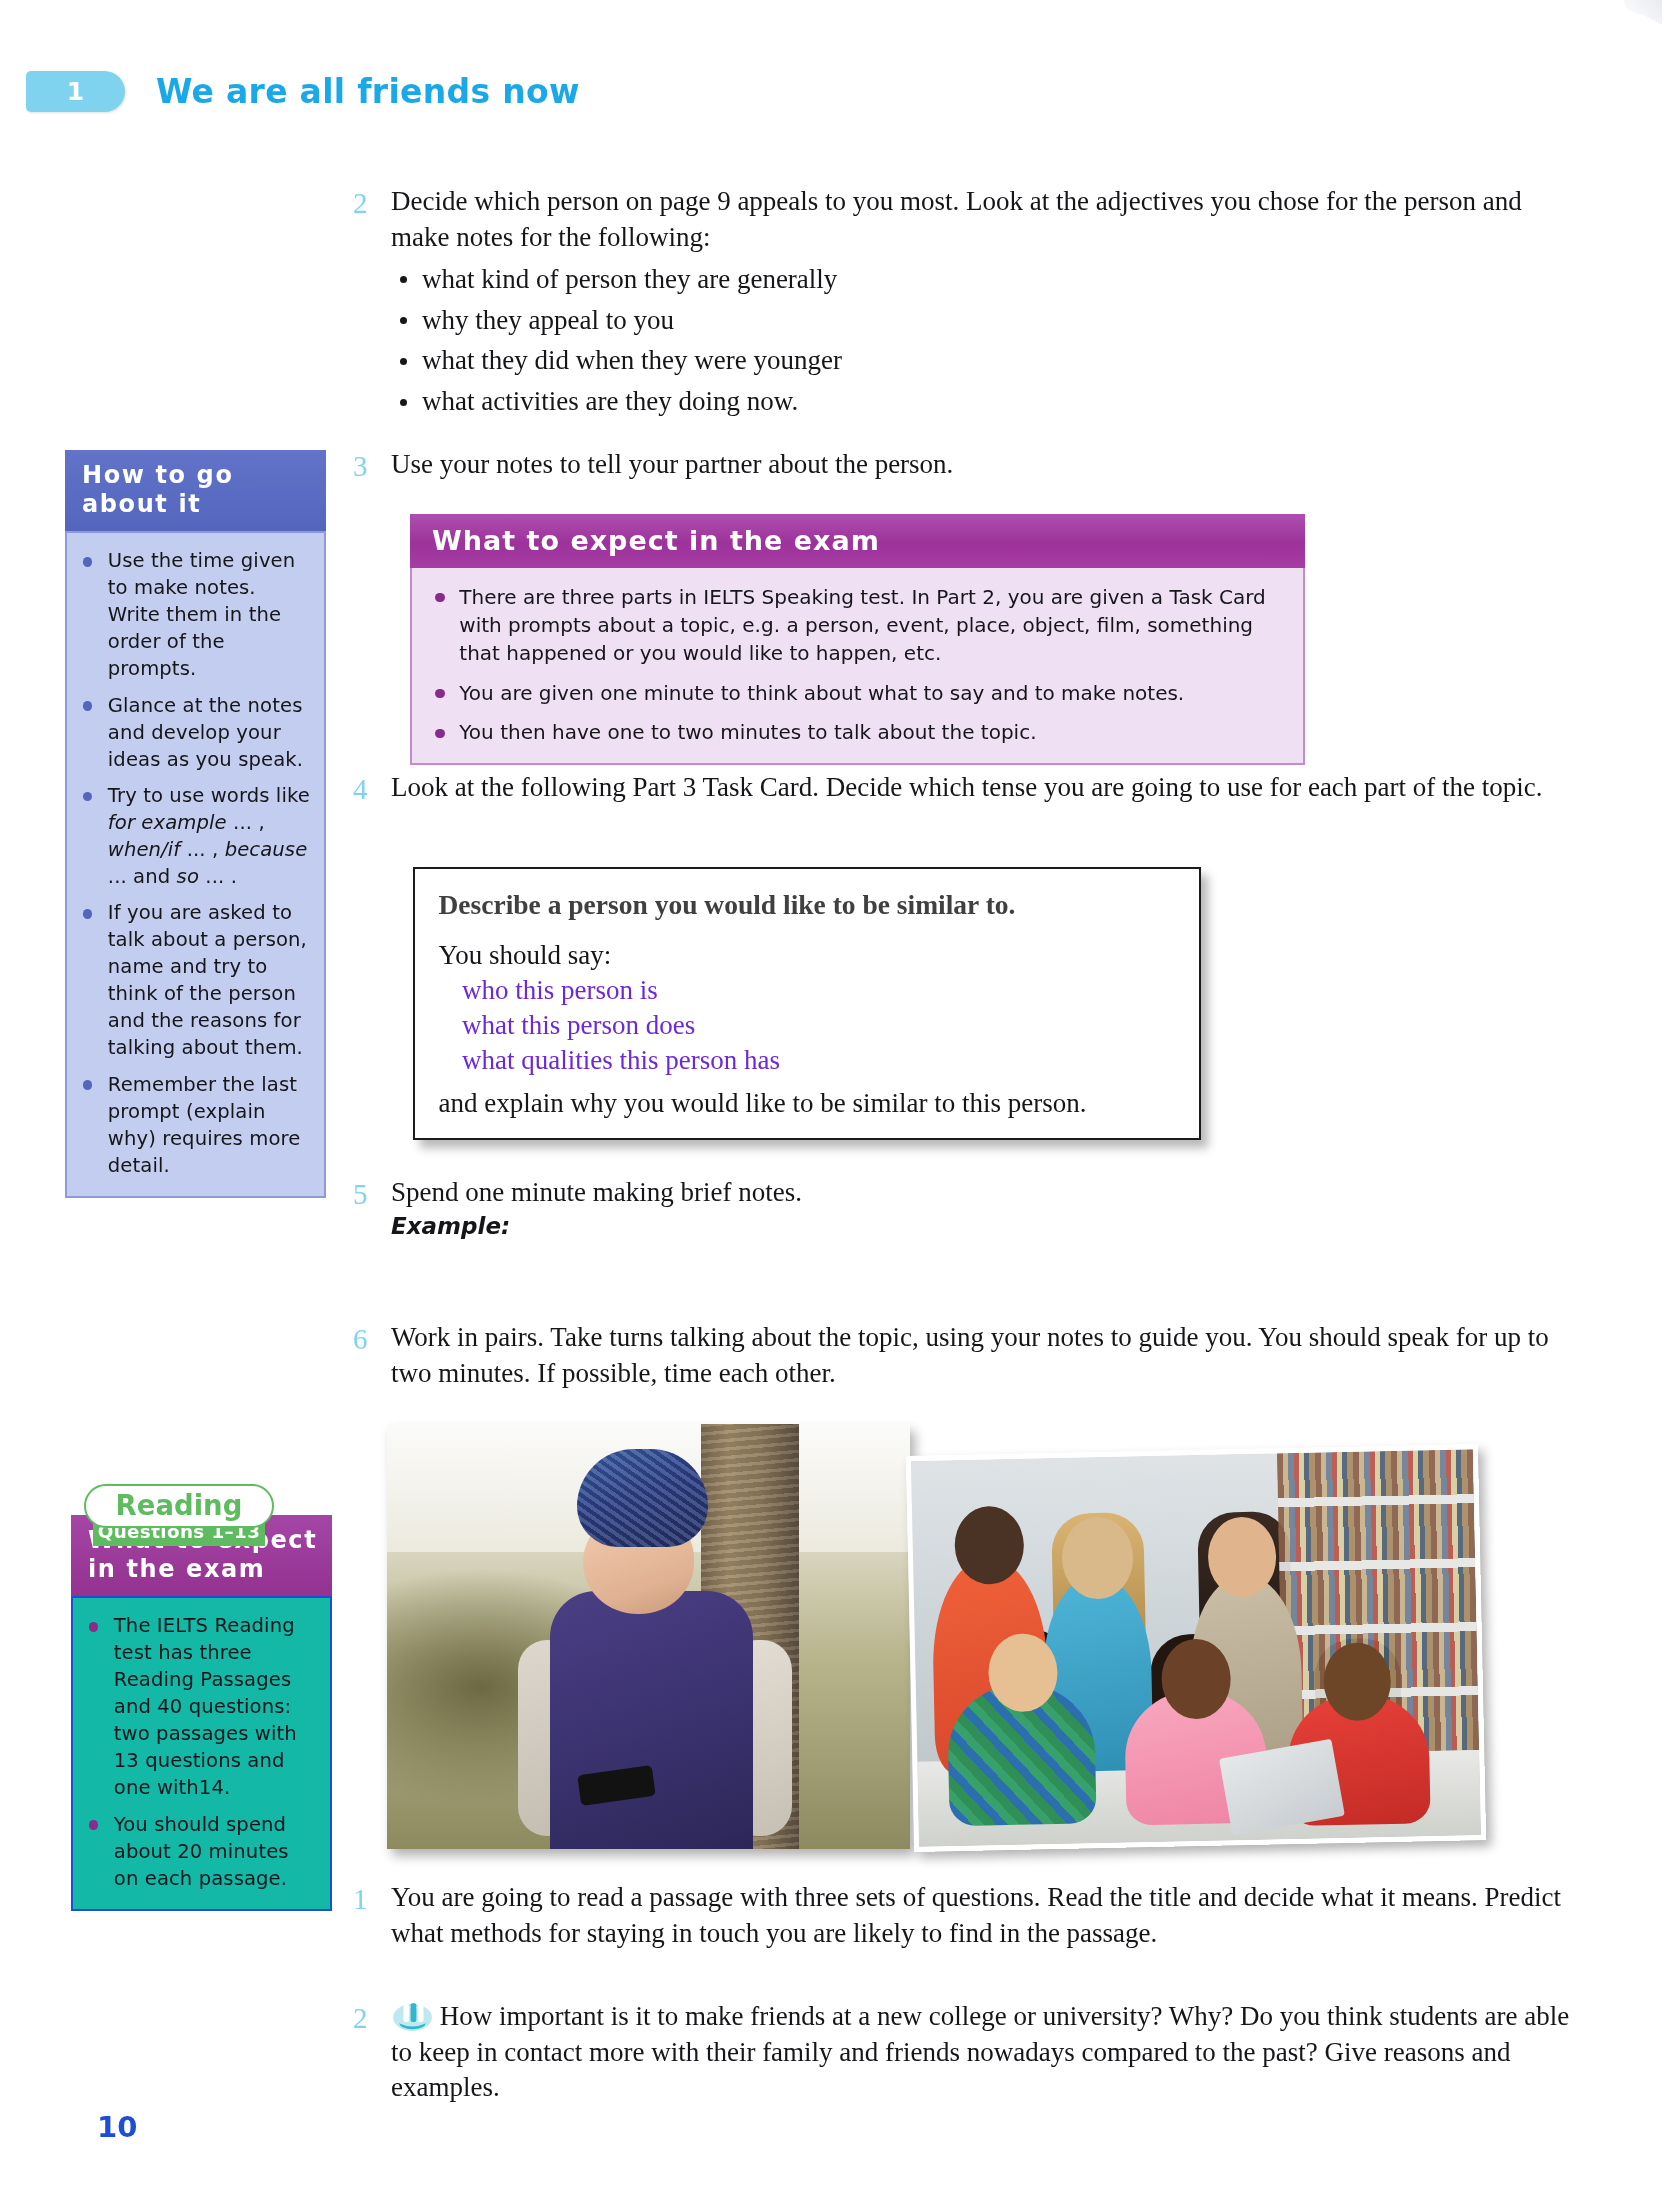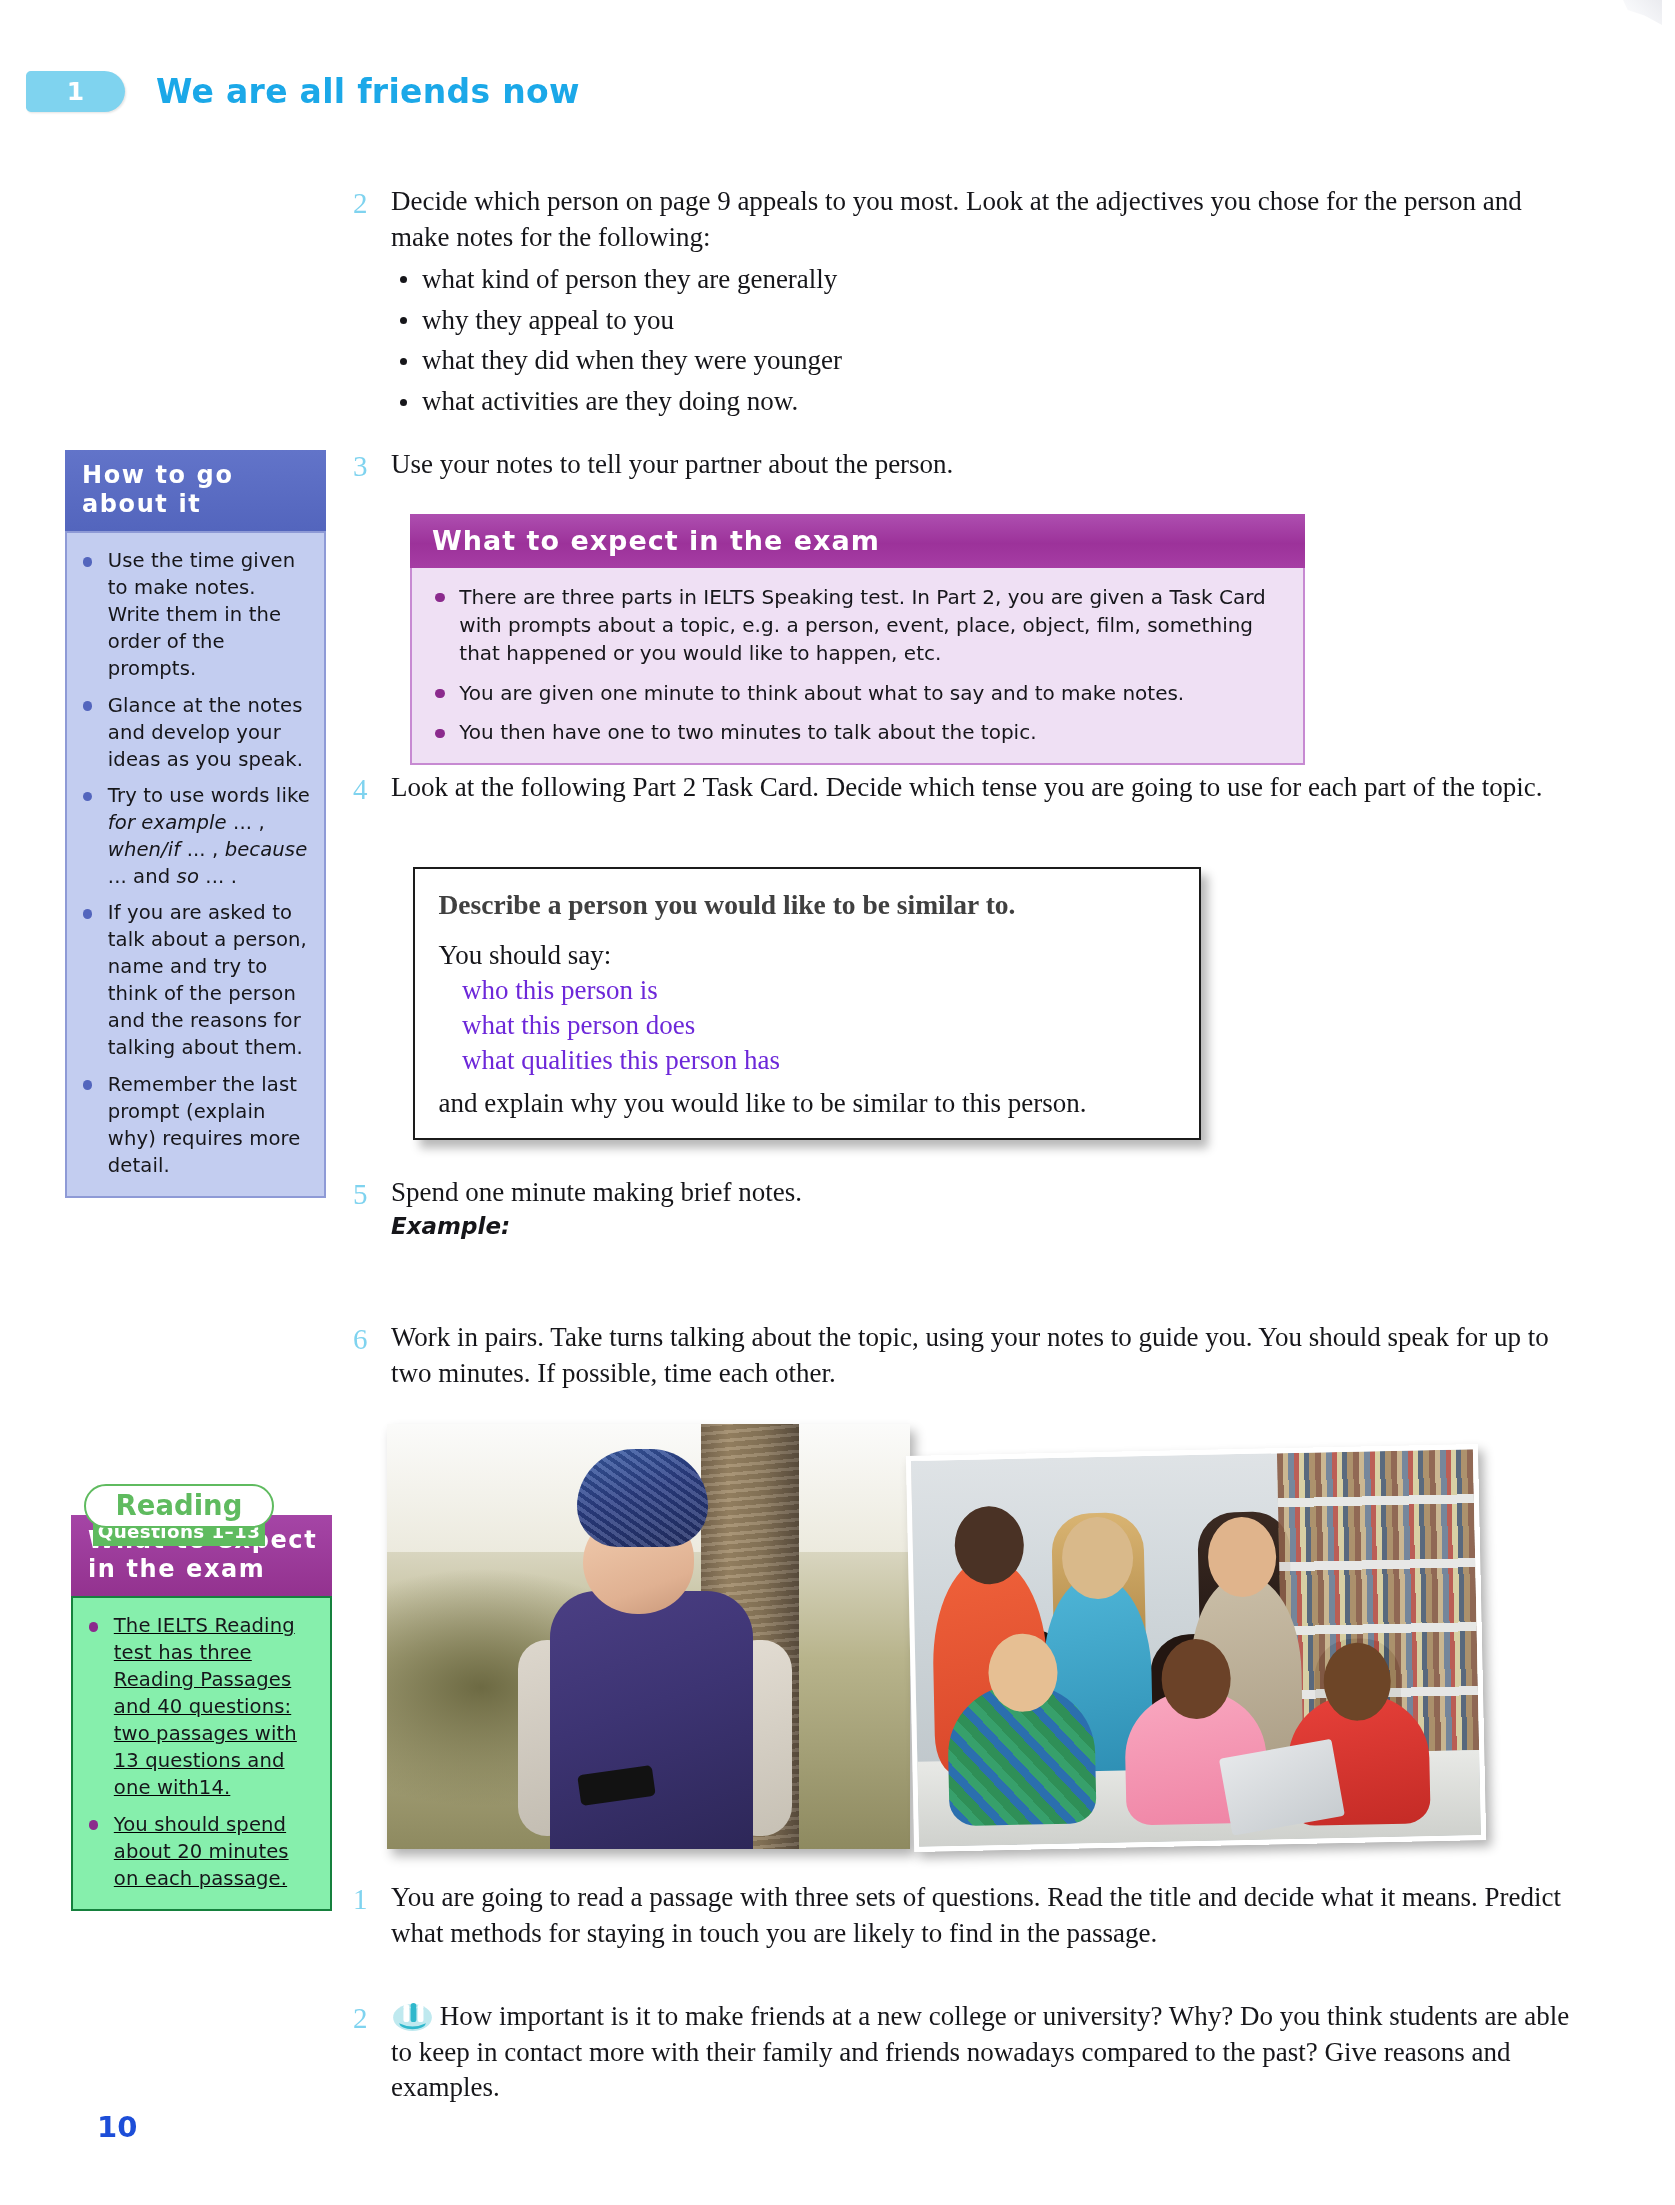--- a/index.html
+++ b/index.html
@@ -128,23 +128,22 @@
 
   .side-body {
     box-sizing: border-box;
     padding: 14.4px 11.8px 17px 11.8px;
   }
   .side-body.blue {
     background: #c3cdf0;
     border: 2px solid #8e9ad6;
   }
   .side-body.purple {
-    background: #86efac;
-    border: 2px solid #15803d;
-    text-decoration: underline;
+    background: #14b8a6;
+    border: 2px solid #1d4ed8;
   }
   .side-body ul {
     list-style: none;
     margin: 0;
     padding: 0;
   }
   .side-body li {
     position: relative;
     padding-left: 29px;
     margin-bottom: 9.2px;
@@ -504,21 +503,21 @@
         <li>There are three parts in IELTS Speaking test. In Part 2, you are given a Task Card with prompts about a topic, e.g. a person, event, place, object, film, something that happened or you would like to happen, etc.</li>
         <li>You are given one minute to think about what to say and to make notes.</li>
         <li>You then have one to two minutes to talk about the topic.</li>
       </ul>
     </div>
   </div>
 
   <div class="ex" style="left:353px; top:770px; width:1261px;">
     <div class="ex-num">4</div>
     <div class="ex-body" style="width:1157px;">
-      <p>Look at the following Part 2 Task Card. Decide which tense you are going to use for each part of the topic.</p>
+      <p>Look at the following Part 3 Task Card. Decide which tense you are going to use for each part of the topic.</p>
     </div>
   </div>
 
   <div class="task-card" style="left:413px; top:867px; width:788px; height:273px;">
     <p class="task-title">Describe a person you would like to be similar to.</p>
     <p class="task-lead">You should say:</p>
     <p class="task-sub">who this person is</p>
     <p class="task-sub">what this person does</p>
     <p class="task-sub">what qualities this person has</p>
     <p class="task-final">and explain why you would like to be similar to this person.</p>

